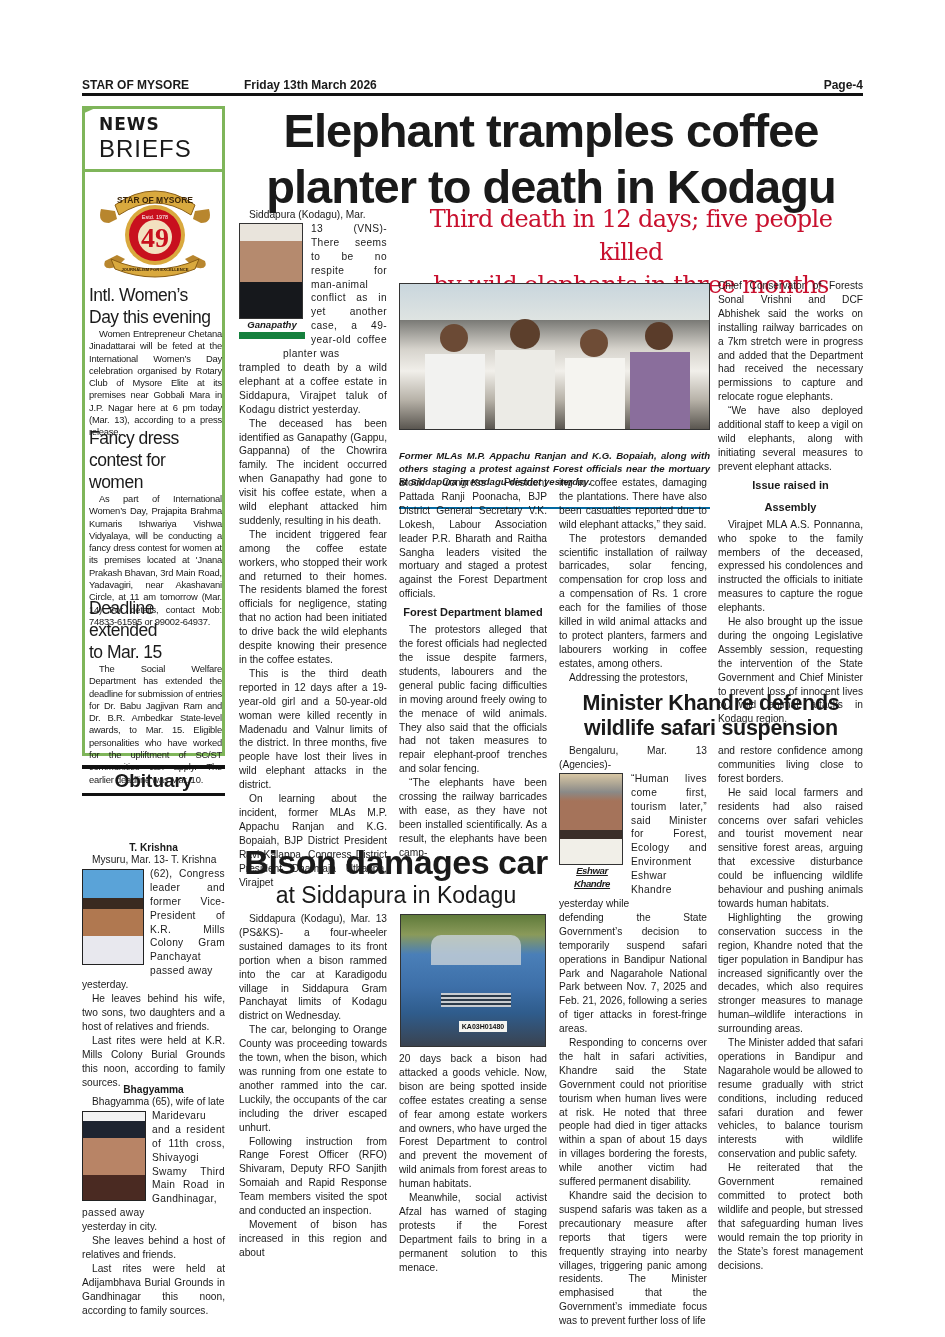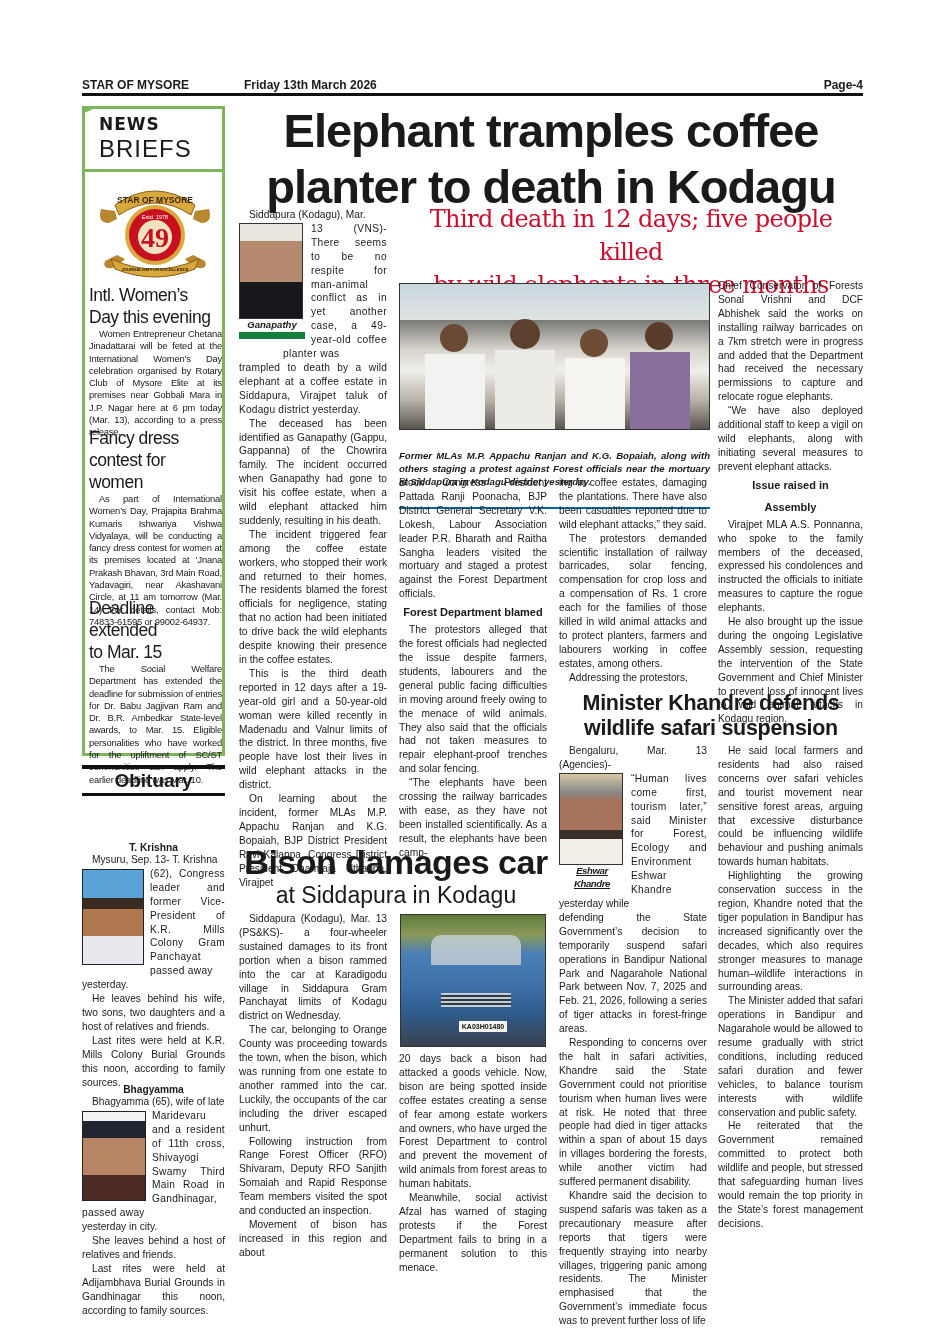--- a/index.html
+++ b/index.html
@@ -92,21 +92,21 @@
     <p class="brief-body indent">The Social Welfare Department has extended the deadline for submission of entries for Dr. Babu Jagjivan Ram and Dr. B.R. Ambedkar State-level awards, to Mar. 15. Eligible personalities who have worked for the upliftment of SC/ST communities can apply. The earlier deadline was Mar. 10.</p>
   </div>
 </div>
 
 <div id="obit-rule-top" class="abs"></div>
 <div id="obit-title" class="abs">Obituary</div>
 <div id="obit-rule-bot" class="abs"></div>
 
 <div class="abs" style="left:82px; top:798px; width:143px;">
   <div class="obit-name">T. Krishna</div>
-  <p class="txt indent">Mysuru, Sep. 13- T. Krishna</p>
+  <p class="txt indent">Mysuru, Mar. 13- T. Krishna</p>
   <div style="float:left; width:62px; height:96px; margin:2px 6px 2px 0; border:1px solid #222; background:linear-gradient(180deg,#5aa3d8 0%,#5aa3d8 30%,#3a2a20 30%,#3a2a20 42%,#b07850 42%,#b07850 70%,#e8e8ee 70%);"></div>
   <p class="txt" style="letter-spacing:0.3px;padding-left:30px;">(62), Congress leader and former Vice-President of K.R. Mills Colony Gram Panchayat passed away</p>
   <p class="txt" style="clear:both;">yesterday.</p>
   <p class="txt indent">He leaves behind his wife, two sons, two daughters and a host of relatives and friends.</p>
   <p class="txt indent">Last rites were held at K.R. Mills Colony Burial Grounds this noon, according to family sources.</p>
 </div>
 
 <div class="abs" style="left:82px; top:1040px; width:143px;">
   <div class="obit-name">Bhagyamma</div>
   <p class="txt indent">Bhagyamma (65), wife of late</p>
@@ -183,20 +183,21 @@
     <div style="width:64px; height:92px; border:1px solid #333; background:linear-gradient(180deg,#d8c7a4 0%,#8a8a88 20%,#a5735a 30%,#a5735a 62%,#3a2e28 62%,#3a2e28 72%,#f1efe8 72%);"></div>
     <div class="caption-bold" style="text-align:center; text-decoration:underline; letter-spacing:-0.4px;">Eshwar Khandre</div>
   </div>
   <p class="txt" style="letter-spacing:0.3px;">“Human lives come first, tourism later,” said Minister for Forest, Ecology and Environment Eshwar Khandre</p>
   <p class="txt">yesterday while</p>
   <p class="txt" style="clear:both;">defending the State Government’s decision to temporarily suspend safari operations in Bandipur National Park and Nagarahole National Park between Nov. 7, 2025 and Feb. 21, 2026, following a series of tiger attacks in forest-fringe areas.</p>
   <p class="txt indent">Responding to concerns over the halt in safari activities, Khandre said the State Government could not prioritise tourism when human lives were at risk. He noted that three people had died in tiger attacks within a span of about 15 days in villages bordering the forests, while another victim had suffered permanent disability.</p>
   <p class="txt indent">Khandre said the decision to suspend safaris was taken as a precautionary measure after reports that tigers were frequently straying into nearby villages, triggering panic among residents. The Minister emphasised that the Government’s immediate focus was to prevent further loss of life</p>
 </div>
 <div class="abs" style="left:718px; top:744px; width:145px;">
+  <p class="txt">and restore confidence among communities living close to forest borders.</p>
   <p class="txt indent">He said local farmers and residents had also raised concerns over safari vehicles and tourist movement near sensitive forest areas, arguing that excessive disturbance could be influencing wildlife behaviour and pushing animals towards human habitats.</p>
   <p class="txt indent">Highlighting the growing conservation success in the region, Khandre noted that the tiger population in Bandipur has increased significantly over the decades, which also requires stronger measures to manage human–wildlife interactions in surrounding areas.</p>
   <p class="txt indent">The Minister added that safari operations in Bandipur and Nagarahole would be allowed to resume gradually with strict conditions, including reduced safari duration and fewer vehicles, to balance tourism interests with wildlife conservation and public safety.</p>
   <p class="txt indent">He reiterated that the Government remained committed to protect both wildlife and people, but stressed that safeguarding human lives would remain the top priority in the State’s forest management decisions.</p>
 </div>
 
 <div id="bison-head-1" class="abs">Bison damages car</div>
 <div id="bison-head-2" class="abs">at Siddapura in Kodagu</div>
 
 <div class="abs" style="left:239px; top:912px; width:148px;">

